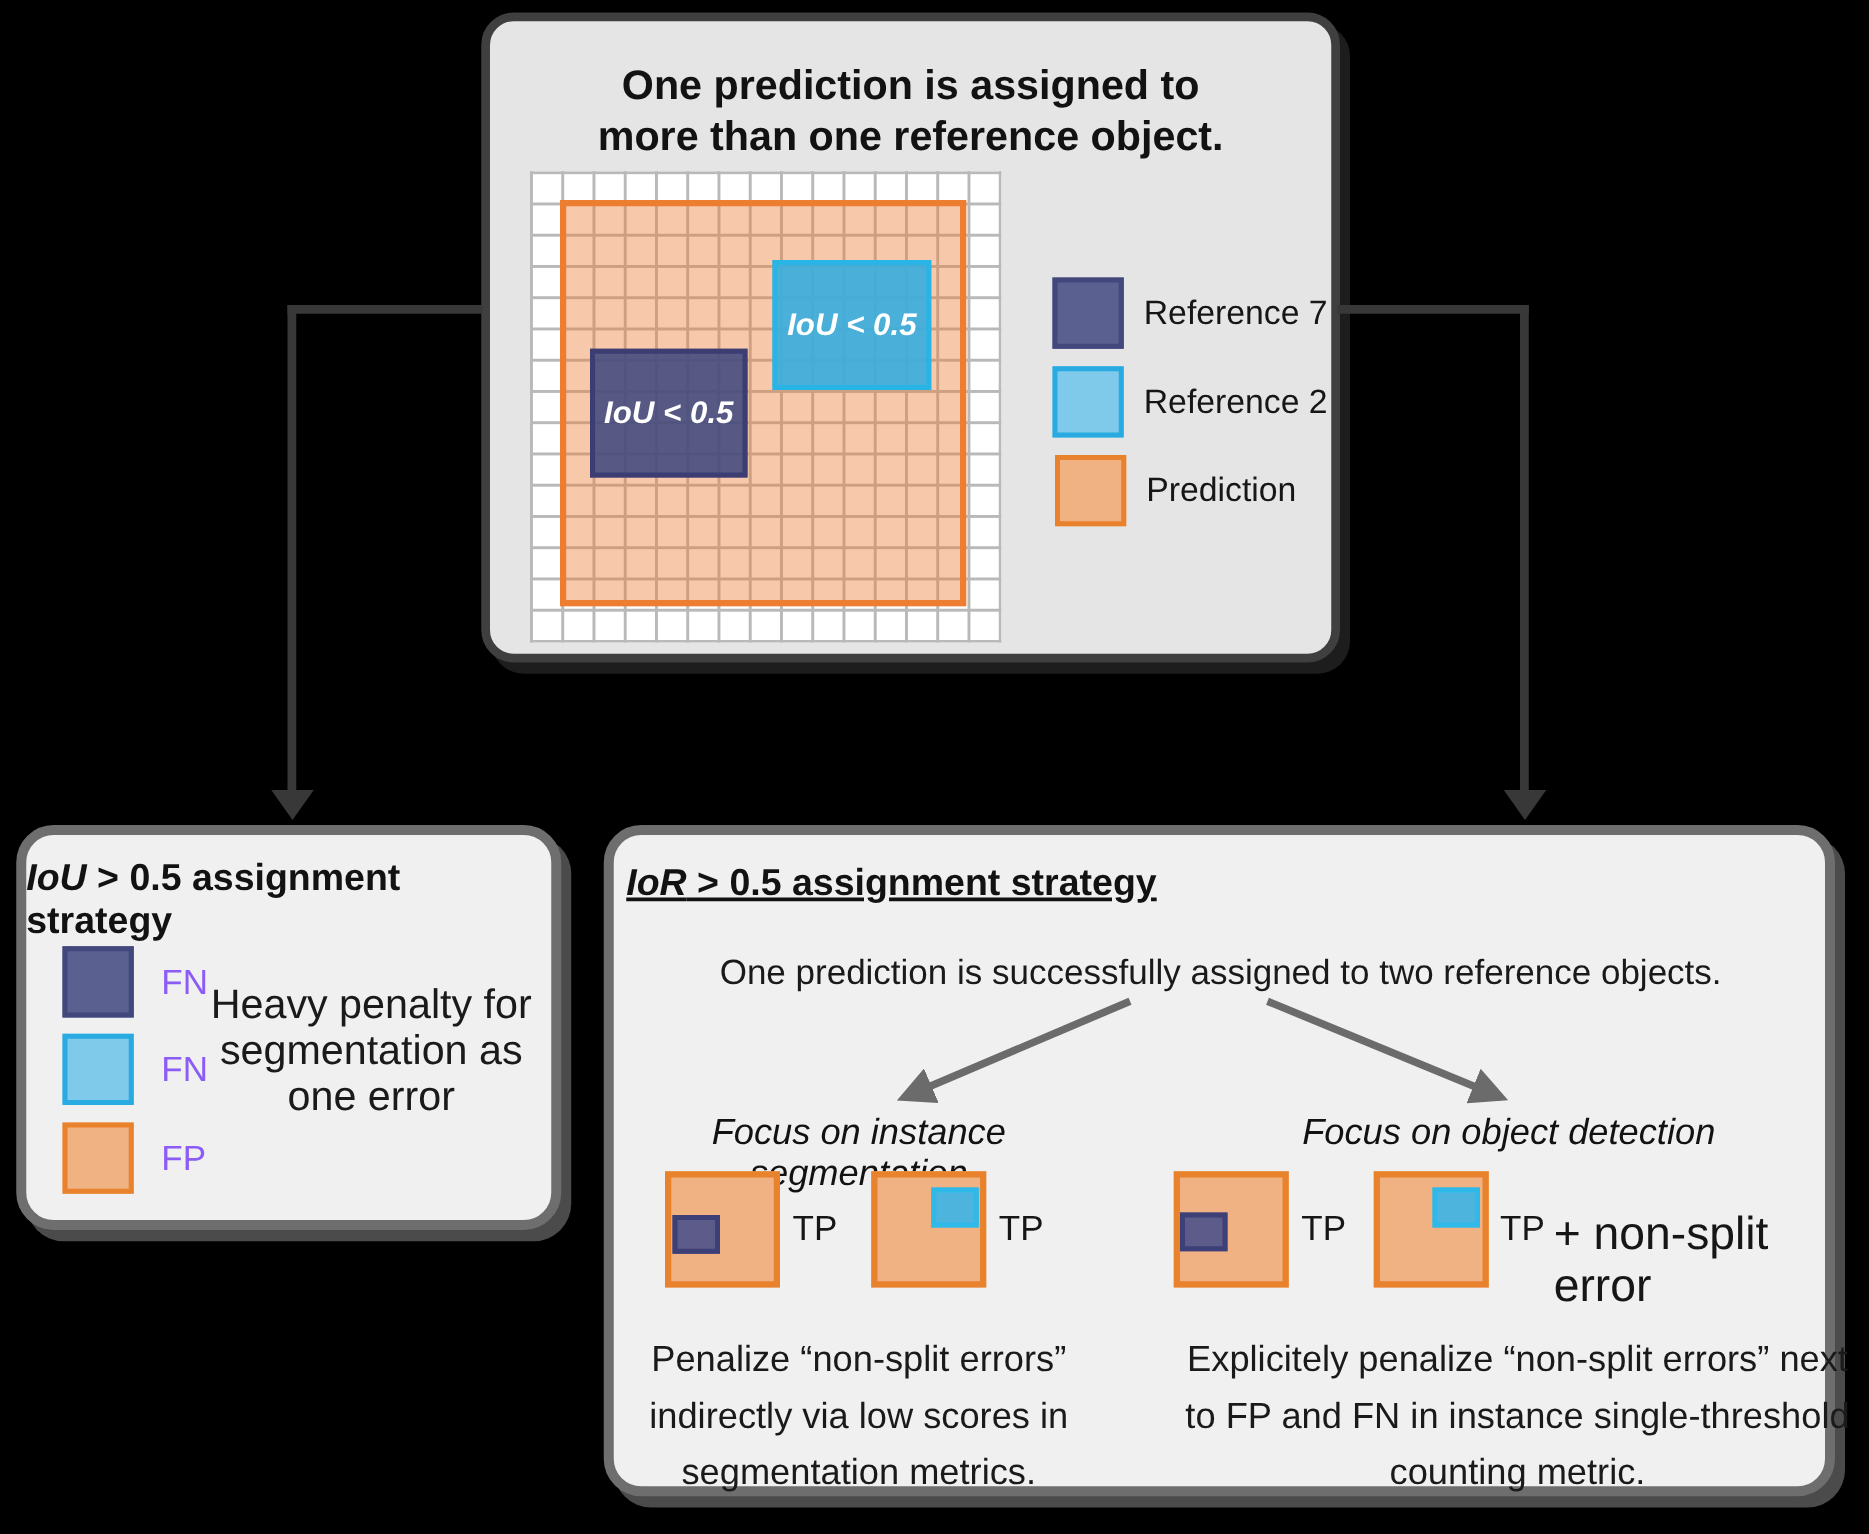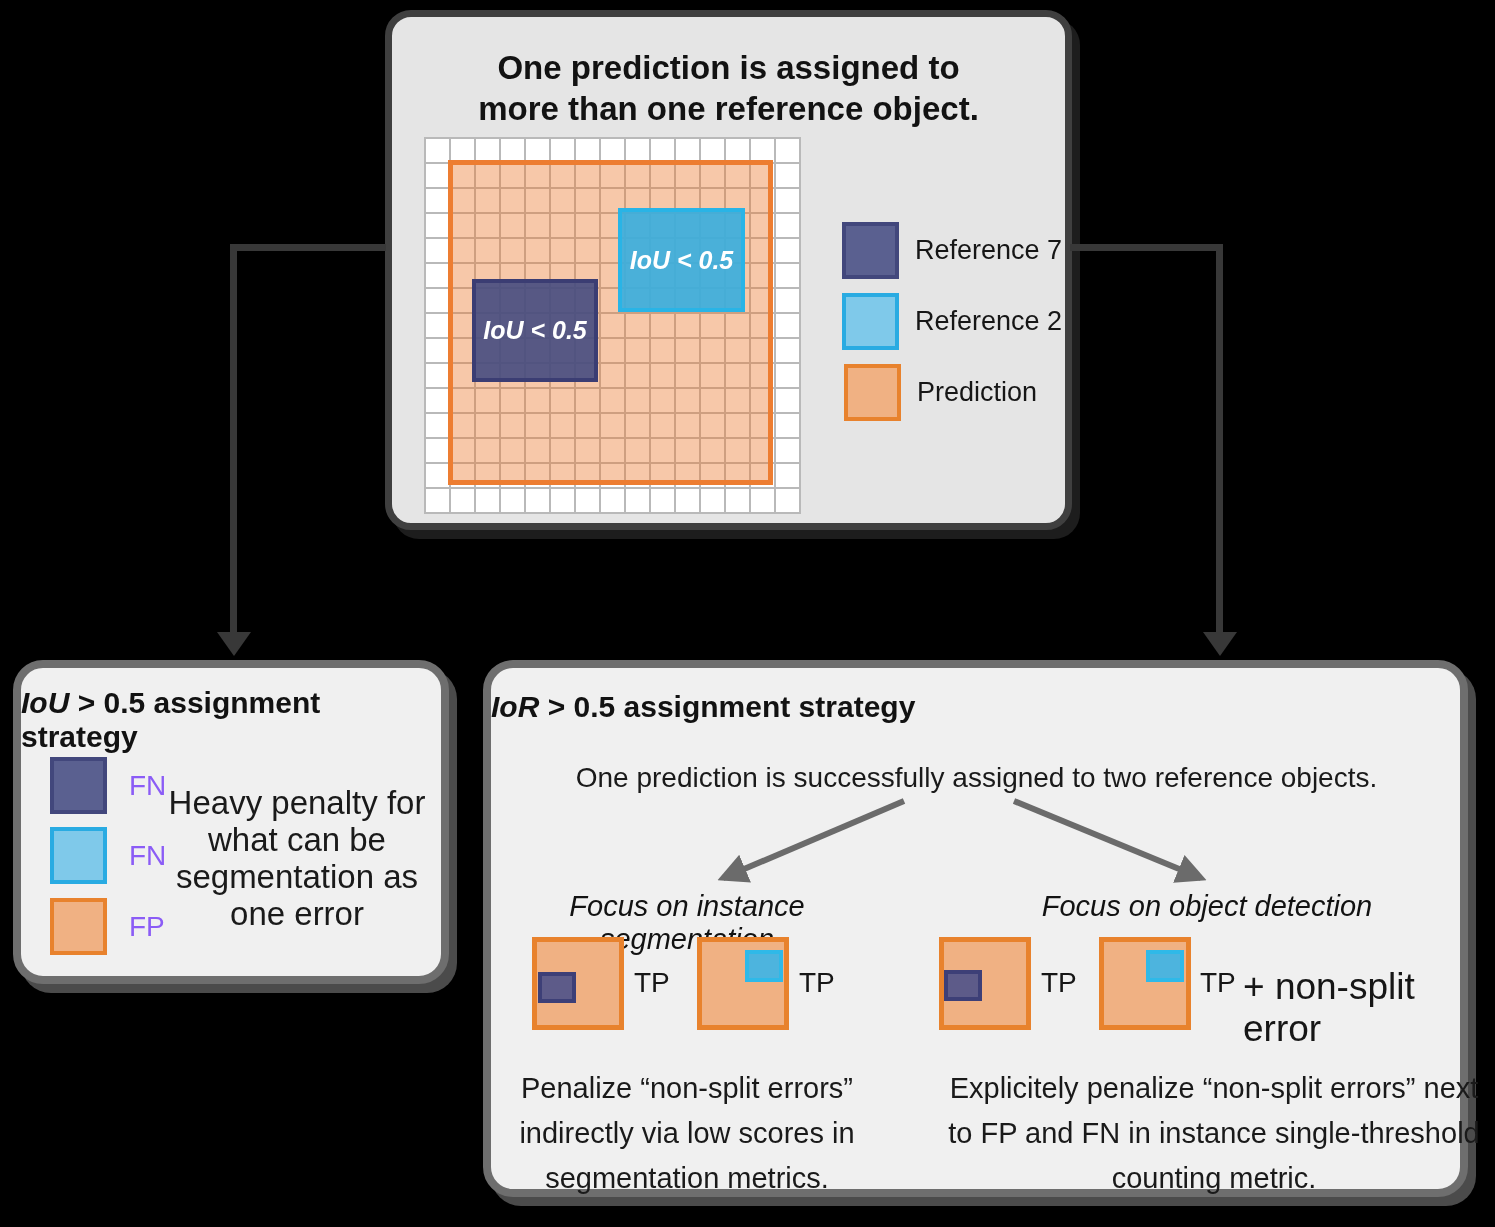--- a/index.html
+++ b/index.html
@@ -63,21 +63,21 @@
     border-left:17px solid transparent;border-right:17px solid transparent;
     border-top:24px solid #383838;}
 
   
   .bl-title{left:0;top:18px;width:420px;}
   .bl-note{left:116px;top:116px;width:320px;text-align:center;
     font-size:33px;line-height:37px;color:#1a1a1a;}
   .bl-legend-label{margin-left:22px;font-size:28px;color:#8b5cf6;}
 
   
-  .br-title{left:0;top:22px;width:971px;}
+  .br-title{left:10px;top:22px;width:971px;text-decoration:underline;}
   .br-subtitle{left:0;top:94px;width:971px;text-align:center;font-size:28px;color:#1a1a1a;}
   .branch-heading{position:absolute;top:222px;font-style:italic;font-size:29px;
     text-align:center;color:#121212;}
   .fig-box{position:absolute;top:269px;width:92px;height:93px;box-sizing:border-box;
     background:#f0b183;border:5px solid #e8822d;}
   .fig-inner{position:absolute;box-sizing:border-box;}
   .fig-inner.ref1{left:1px;top:30px;width:38px;height:31px;background:#5d5b89;border:4px solid #3d3f77;}
   .fig-inner.ref2{left:43px;top:8px;width:38px;height:32px;background:#4db4de;border:4px solid #2fb9e8;}
   .tp{position:absolute;top:299px;font-size:28px;color:#161616;}
   .extra-label{position:absolute;left:752px;top:298px;font-size:37px;color:#161616;}
@@ -143,21 +143,20 @@
     <span class="sw sw-ref2"></span>
     <span class="bl-legend-label">FN</span>
   </div>
   <div class="legend-row" style="left:29px;top:230px;">
     <span class="sw sw-pred"></span>
     <span class="bl-legend-label">FP</span>
   </div>
 
   <div class="abs bl-note">
     <div>Heavy penalty for</div>
-    <div>what can be</div>
     <div>segmentation as</div>
     <div>one error</div>
   </div>
 </section>
 
 <section class="panel br-panel">
   <div class="abs panel-title br-title">
     <span class="it">IoR</span><span> &gt; 0.5 assignment strategy</span>
   </div>
   <div class="abs br-subtitle">One prediction is successfully assigned to two reference objects.</div>

